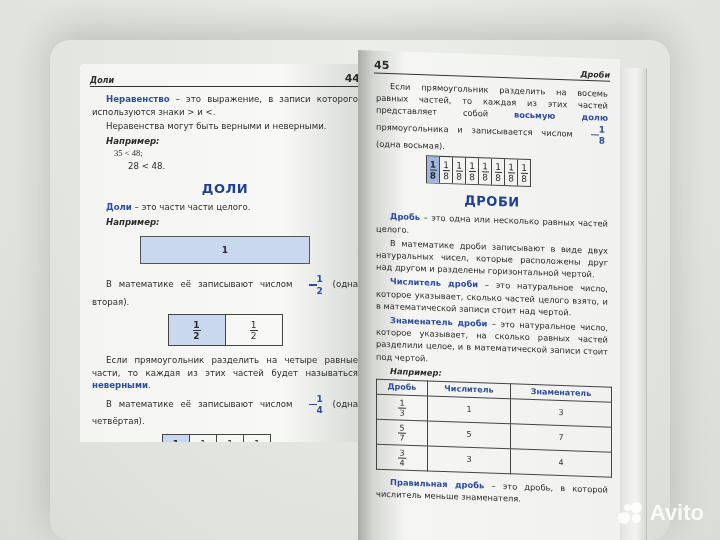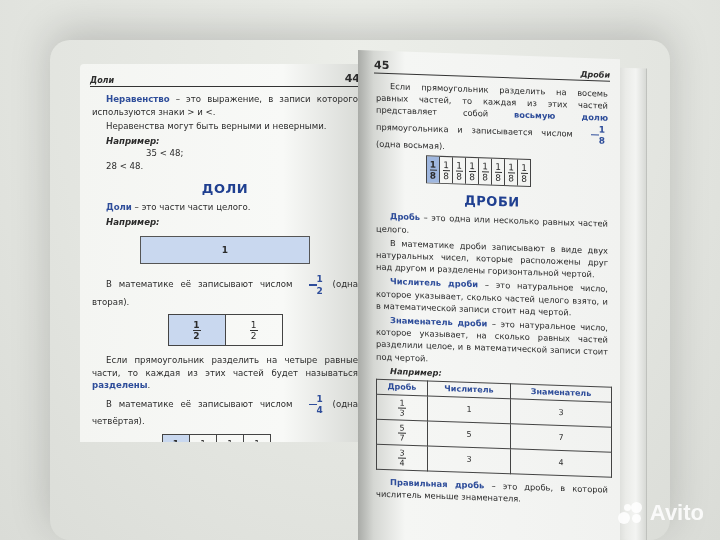--- a/index.html
+++ b/index.html
@@ -11,21 +11,21 @@
   .page-right{left:358px;top:50px;width:262px;height:490px;background:linear-gradient(90deg,#a9aba7 0%,#d5d7d3 6%,#f5f6f4 18%,#f1f2f0 100%);transform:skewY(2deg);transform-origin:left top;}
   .back-cover{position:absolute;left:612px;top:68px;width:34px;height:472px;background:linear-gradient(90deg,#cfd1cd,#eaebe8 40%,#f3f4f2 70%,#d7d9d5);transform:skewY(2deg);border-right:1px solid #bfc1bd;}
   .header-bar{display:flex;justify-content:space-between;align-items:flex-end;border-bottom:1.5px solid #333;margin:8px 10px 0 10px;padding-bottom:1px;font-weight:bold;}
   .hdr-title{font-size:8px;font-style:italic;}
   .hdr-num{font-size:11px;}
   .content{padding:6px 12px 0 12px;font-size:8.6px;line-height:12.6px;}
   .content p{margin:0 0 2px 0;text-indent:14px;text-align:justify;}
   .term{color:#2e4d9a;font-weight:bold;}
   .ex{font-weight:bold;font-style:italic;margin-left:14px;}
   .line{margin-left:14px;}
-  .line2{margin-left:54px;}
+  .line2{margin-left:22px;font-family:Liberation Serif, serif;}
   .section{color:#1f3f90;font-weight:bold;text-align:center;font-size:13px;margin:10px 0 6px 0;letter-spacing:0.5px;}
   .frac{display:inline-flex;flex-direction:column;align-items:center;vertical-align:middle;font-weight:bold;color:#2e4d9a;line-height:10px;margin:0 3px;font-size:9px;}
   .frac .bar{width:8px;height:1.3px;background:#2e4d9a;}
   .rect-whole{margin:8px auto 10px auto;width:168px;height:26px;background:#c9d8ef;border:1px solid #555;display:flex;align-items:center;justify-content:center;font-weight:bold;font-size:9px;}
   .rect-row{display:flex;margin:6px auto 8px auto;border:1px solid #444;width:max-content;}
   .cell{display:flex;flex-direction:column;align-items:center;justify-content:center;border-right:1px solid #444;font-size:9px;line-height:10px;}
   .cell:last-child{border-right:none;}
   .cell .bar{height:1px;background:#333;}
   .cell.hl{background:#c9d8ef;font-weight:bold;}
   .cell.hl8{background:#9fb7df;font-weight:bold;}
@@ -48,21 +48,21 @@
 <div class="page page-left">
   <div class="header-bar">
     <span class="hdr-title">Доли</span>
     <span class="hdr-num">44</span>
   </div>
   <div class="content">
     <p><span class="term">Неравенство</span><span> – это выражение, в записи которого используются знаки &gt; и &lt;.</span></p>
     <p>Неравенства могут быть верными и неверными.</p>
     <div class="ex">Например:</div>
     <div class="line2">35 &lt; 48;</div>
-    <div class="line" style="margin-left:14px">28 &lt; 48.</div>
+    <div class="line" style="margin-left:36px">28 &lt; 48.</div>
 
     <div class="section">ДОЛИ</div>
     <p><span class="term">Доли</span><span> – это части части целого.</span></p>
     <div class="ex">Например:</div>
     <div class="rect-whole">1</div>
 
     <p><span>В математике её записывают числом </span><span class="frac">
           <span>1</span>
           <span class="bar"></span>
           <span>2</span>
@@ -74,21 +74,21 @@
           <span class="bar" style="width:8px"></span>
           <span>2</span>
         </div>
       <div class="cell" style="width:56px;height:30px">
           <span>1</span>
           <span class="bar" style="width:8px"></span>
           <span>2</span>
         </div>
     </div>
 
-    <p><span>Если прямоугольник разделить на четыре равные части, то каждая из этих частей будет называться </span><span class="term">разделены</span><span>.</span></p>
+    <p><span>Если прямоугольник разделить на четыре равные части, то каждая из этих частей будет называться </span><span class="term">неверными</span><span>.</span></p>
     <p><span>В математике её записывают числом </span><span class="frac">
           <span>1</span>
           <span class="bar"></span>
           <span>4</span>
         </span><span> (одна четвёртая).</span></p>
 
     <div class="rect-row" style="margin-left:70px">
       <div class="cell hl" style="width:26px;height:30px">
           <span>1</span>
           <span class="bar" style="width:8px"></span>

